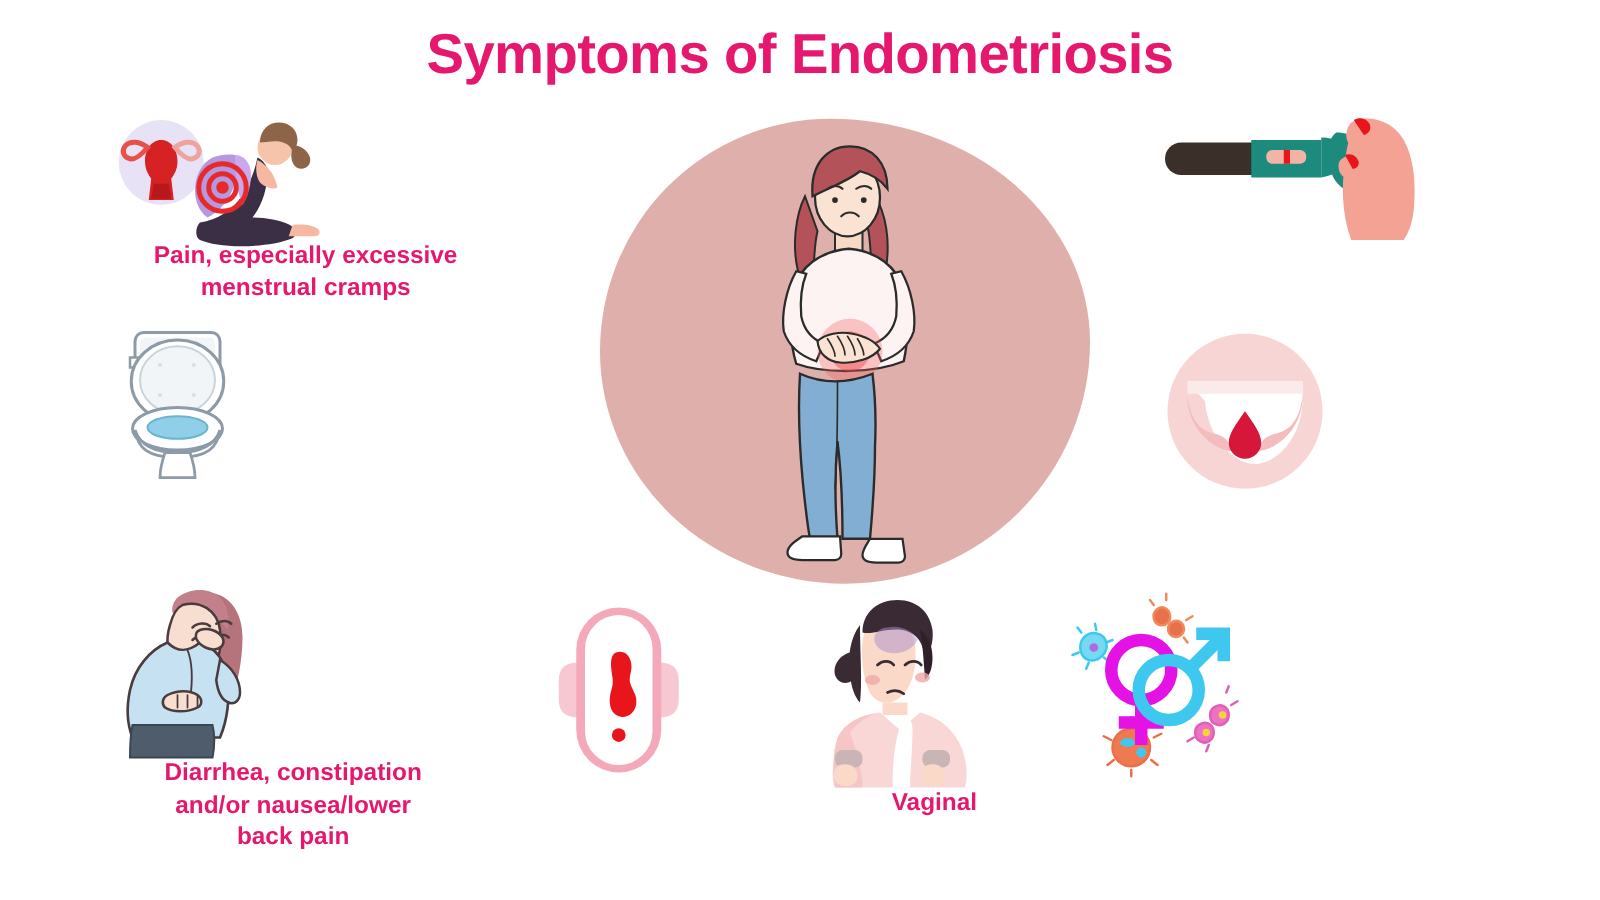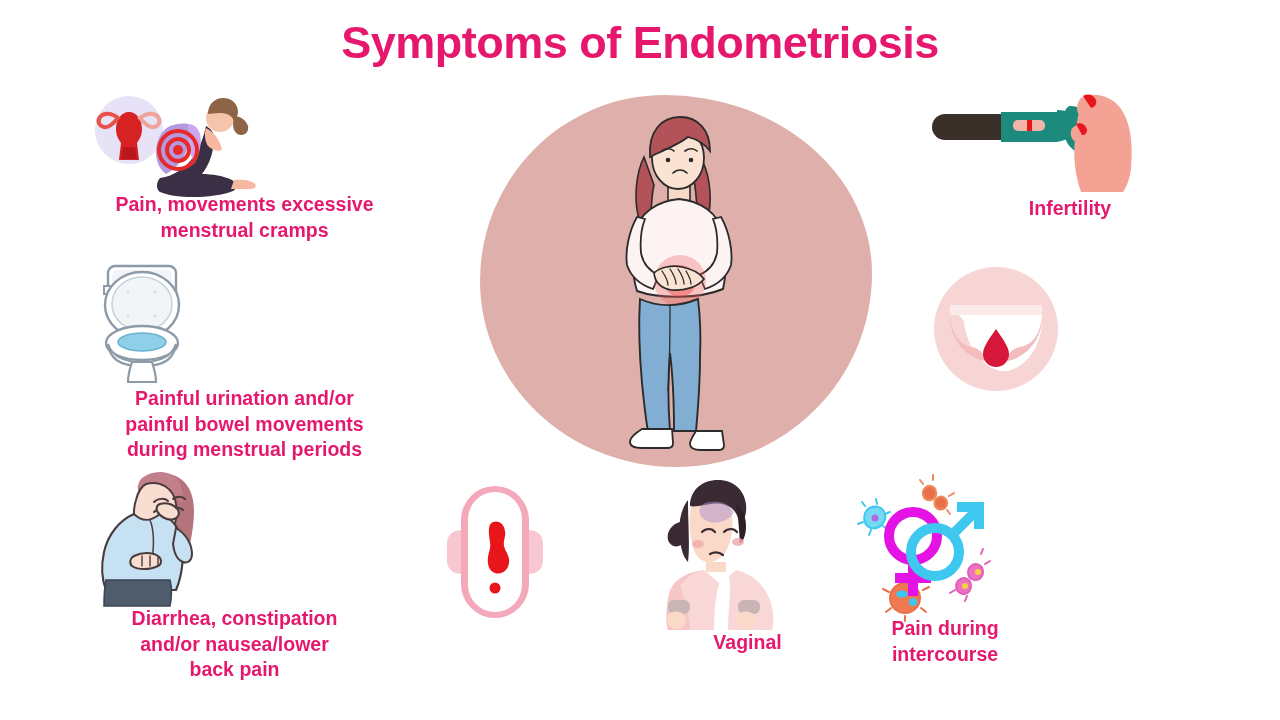--- a/index.html
+++ b/index.html
@@ -140,21 +140,21 @@
         <path d="M126 22c0-10 7-16 15-16 9 0 15 6 15 14 0 4-2 7-4 9-2-6-8-8-14-8-5 0-9 1-12 1z" fill="#8d6448"></path>
         <path d="M152 24c6 0 12 4 14 10 1 5-2 9-7 9-5 0-8-5-8-11z" fill="#8d6448"></path>
 
         <path d="M152 88c8-1 16 0 20 3 3 2 2 6-3 6h-20z" fill="#f6b8a0"></path>
 
         <circle cx="96" cy="58" r="19" fill="none" stroke="#e8292a" stroke-width="4"></circle>
         <circle cx="96" cy="58" r="11" fill="none" stroke="#e8292a" stroke-width="4"></circle>
         <circle cx="96" cy="58" r="5" fill="#e8292a"></circle>
       </svg>
     </div>
-    <div class="caption">Pain, movements excessive
+    <div class="caption">Pain, especially excessive
 menstrual cramps</div>
   </div>
 
   <div class="symptom" style="left:82px; top:258px; width:325px;">
     <div class="art">
       <svg width="120" height="128" viewBox="0 0 120 128">
 
         <rect x="26" y="8" width="68" height="52" rx="7" fill="#ffffff" stroke="#8d9aa8" stroke-width="2.4"></rect>
         <rect x="30" y="12" width="60" height="44" rx="5" fill="#f2f5f8"></rect>
         <path d="M22 28h8v8h-8z" fill="#ffffff" stroke="#8d9aa8" stroke-width="2"></path>
@@ -169,23 +169,20 @@
         <rect x="48" y="76" width="5" height="7" fill="#8d9aa8"></rect>
         <rect x="66" y="76" width="5" height="7" fill="#8d9aa8"></rect>
 
         <ellipse cx="60" cy="85" rx="36" ry="17" fill="#ffffff" stroke="#8d9aa8" stroke-width="2.4"></ellipse>
         <ellipse cx="60" cy="84" rx="24" ry="9" fill="#8fd0e8" stroke="#6ab4d2" stroke-width="1.6"></ellipse>
         <path d="M26 86c2 14 10 22 34 22s32-8 34-22c-4 12-16 18-34 18s-30-6-34-18z" fill="#ffffff" stroke="#8d9aa8" stroke-width="2.2"></path>
 
         <path d="M50 104c-2 6-4 12-4 20h28c0-8-2-14-4-20z" fill="#ffffff" stroke="#8d9aa8" stroke-width="2.2"></path>
       </svg>
     </div>
-    <div class="caption">Painful urination and/or
-painful bowel movements
-during menstrual periods</div>
   </div>
 
   <div class="symptom" style="left:72px; top:468px; width:325px;">
     <div class="art">
       <svg width="150" height="138" viewBox="0 0 150 138">
 
         <path d="M96 6c16 2 26 16 26 36 0 18-4 38-10 54-6-4-8-14-8-26 0-18 0-42-8-64z" fill="#b5737c"></path>
         <path d="M70 10c10-8 26-8 34 0 6 6 8 16 6 26-6-10-18-14-30-12-8 2-12 2-14-2-1-4 1-9 4-12z" fill="#c2808a"></path>
 
         <path d="M74 16c14-4 28 4 30 20 2 14-2 30-10 38-8 8-20 6-26-4-6-10-8-26-4-38 2-8 6-14 10-16z" fill="#f7ded0" stroke="#4a3b3f" stroke-width="2"></path>
@@ -295,22 +292,20 @@
 
         <circle cx="68" cy="62" r="24" fill="none" stroke="#e412e4" stroke-width="10"></circle>
         <path d="M68 86v36" stroke="#e412e4" stroke-width="10" stroke-linecap="butt"></path>
         <path d="M50 104h36" stroke="#e412e4" stroke-width="10" stroke-linecap="butt"></path>
 
         <circle cx="90" cy="78" r="24" fill="none" stroke="#3fc8ef" stroke-width="10"></circle>
         <path d="M107 61l26-26" stroke="#3fc8ef" stroke-width="10" stroke-linecap="butt"></path>
         <path d="M112 33h22v22" fill="none" stroke="#3fc8ef" stroke-width="10" stroke-linejoin="miter"></path>
       </svg>
     </div>
-    <div class="caption">Pain during
-intercourse</div>
   </div>
 
   <div class="symptom" style="left:935px; top:92px; width:270px;">
     <div class="art">
       <svg width="210" height="104" viewBox="0 0 210 104">
 
         <path d="M10 22h58v26H10a13 13 0 0 1 0-26z" fill="#3b2f2a"></path>
 
         <path d="M66 20h56v30H66z" fill="#1d8a7e"></path>
         <path d="M122 18c12 0 20 6 24 14-4 10-12 16-24 18z" fill="#1d8a7e"></path>
@@ -321,21 +316,20 @@
         <path d="M134 14c14 0 24 8 28 20 4 12 2 22-6 26-10 5-22-2-26-14-4-12-4-26 4-32z" fill="#1d8a7e"></path>
 
         <path d="M150 4c14-4 30 2 38 16 8 14 10 34 8 56-1 10-4 18-8 24h-42c-6-16-8-36-6-54 1-14 4-30 10-42z" fill="#f3a294"></path>
 
         <path d="M146 6c8-4 16 0 18 8 1 6-3 12-10 13-7 1-12-4-12-11 0-4 2-8 4-10z" fill="#f3a294"></path>
         <path d="M148 4c5-3 11-1 13 4 1 4-1 7-5 8z" fill="#e8151b"></path>
         <path d="M140 34c6-3 13 0 14 7 1 6-4 11-10 10-6-1-9-6-8-12 0-2 2-4 4-5z" fill="#f3a294"></path>
         <path d="M141 32c5-2 10 1 11 6 0 3-2 5-5 5z" fill="#e8151b"></path>
       </svg>
     </div>
-    <div class="caption">Infertility</div>
   </div>
 
   <div class="symptom" style="left:930px; top:265px; width:265px;">
     <div class="art">
       <svg width="132" height="128" viewBox="0 0 132 128">
         <circle cx="66" cy="64" r="62" fill="#f7d5d5"></circle>
 
         <path d="M20 40h92v14c0 26-14 44-28 50-8 3-12 3-20 0C50 98 36 80 34 56z" fill="#ffffff"></path>
         <path d="M20 40h92v10H20z" fill="#fbeaea"></path>
         <path d="M20 52c2 18 10 28 22 30 8 2 12 6 13 14-14-2-28-14-33-30-2-6-2-10-2-14z" fill="#f3bdbd"></path>

